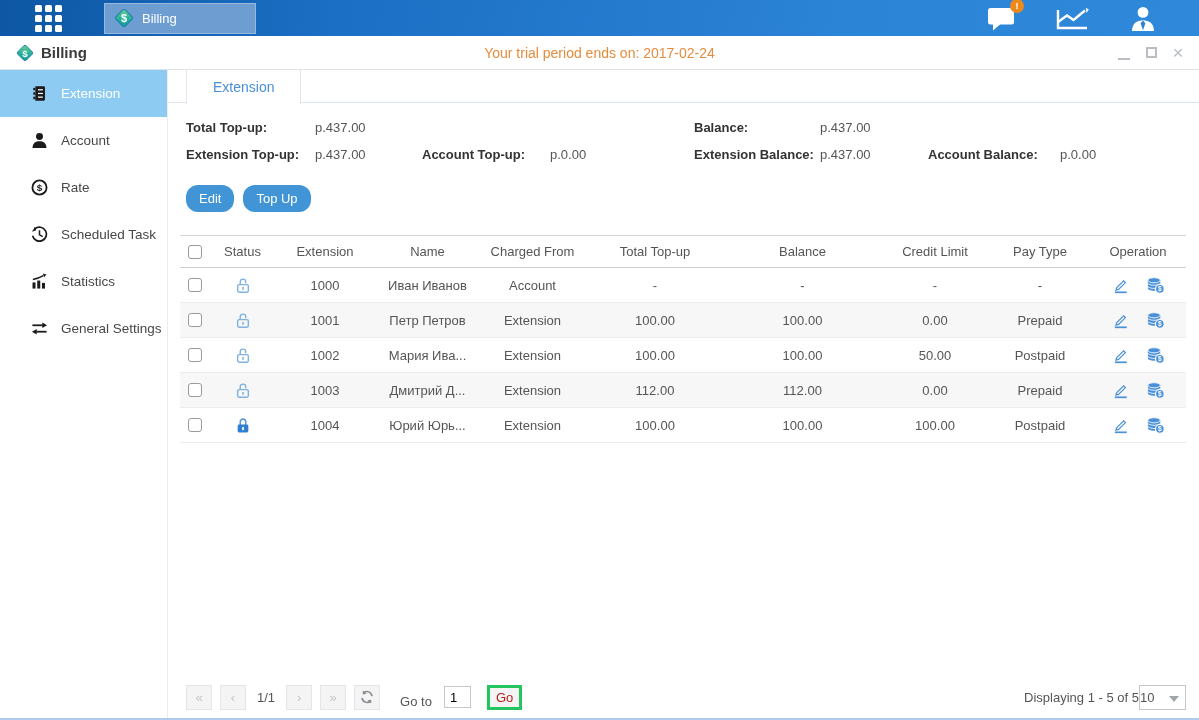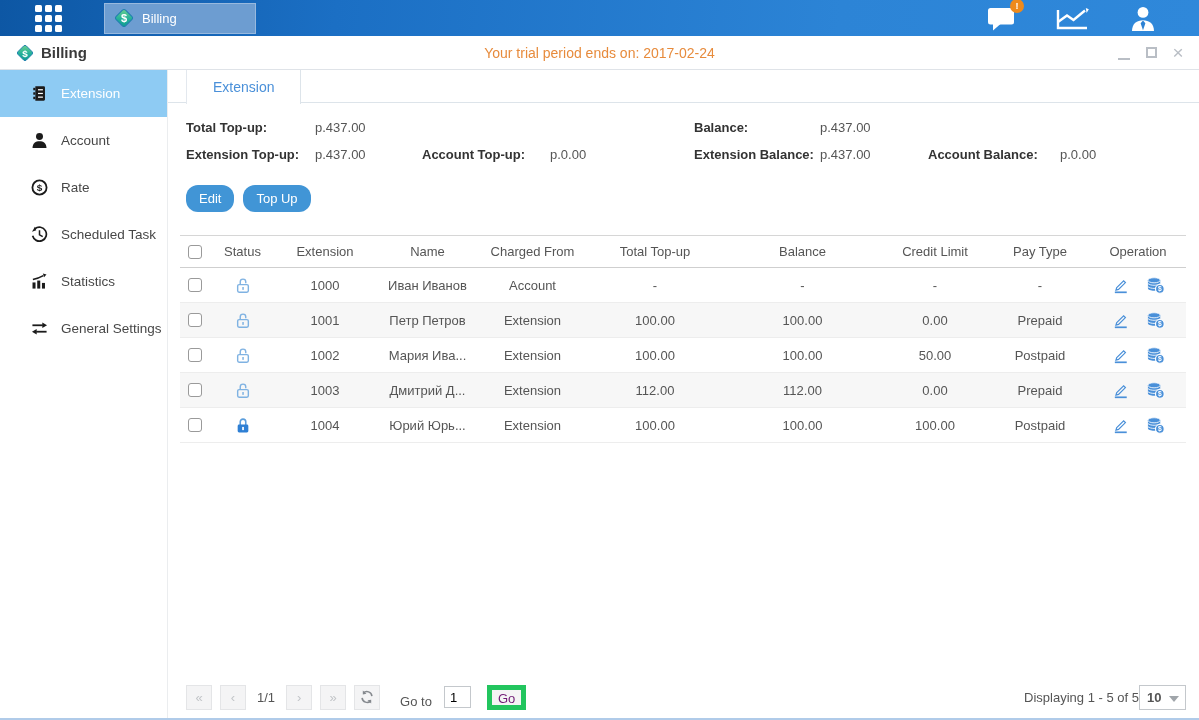--- a/index.html
+++ b/index.html
@@ -80,26 +80,26 @@
 
   
   .pagination { margin-top:auto; display:flex; align-items:center; padding-left:6px; height:30px; flex:0 0 30px; }
   .pg-group { display:flex; align-items:center; gap:8px; }
   .pg-btn { width:26px; height:25px; background:#f4f4f5; border:1px solid #e4e5e7; color:#c2c5c8;
             font-size:13px; display:flex; align-items:center; justify-content:center; cursor:default; }
   .pg-btn.refresh { color:#85898e; cursor:pointer; }
   .page-indicator { color:#555; font-size:13px; margin:0 3px; }
   .goto-label { color:#555; font-size:13px; margin:8px 4px 0 12px; }
   .goto-input { width:27px; height:22px; border:1px solid #c4c8cc; font-size:13px; padding:0 0 0 5px; font-family:inherit; }
-  .go-btn { margin-left:8px; min-width:29px; height:25px; background:#f4f4f5; border:5px solid #22c55e;
-            color:#701a75; font-size:13px; font-family:inherit; cursor:pointer; }
+  .go-btn { margin-left:8px; min-width:29px; height:25px; background:#f4f4f5; border:3px solid #22c55e;
+            color:#b91c1c; font-size:13px; font-family:inherit; cursor:pointer; }
   .pg-right { margin-left:auto; display:flex; align-items:center; gap:0;justify-content:flex-end; }
   .displaying { color:#555; font-size:13px; }
   .page-size { width:47px; height:25px; border:1px solid #c4c8cc; background:#fff; position:relative;
-               display:flex; align-items:center; padding-left:7px; font-size:13px; color:#555; cursor:pointer;font-weight:bold; }
+               display:flex; align-items:center; font-size:13px; color:#555; cursor:pointer; }
   .page-size .tri { position:absolute; right:6px; top:10px; width:0; height:0;
                     border-left:5px solid transparent; border-right:5px solid transparent; border-top:6px solid #a0a5aa; }
 
   .bottom-strip { height:2px; flex:0 0 2px; background:#b0cbe9; }
 </style>
 </head>
 <body>
 
 <svg width="0" height="0" style="position:absolute">
   <defs>

